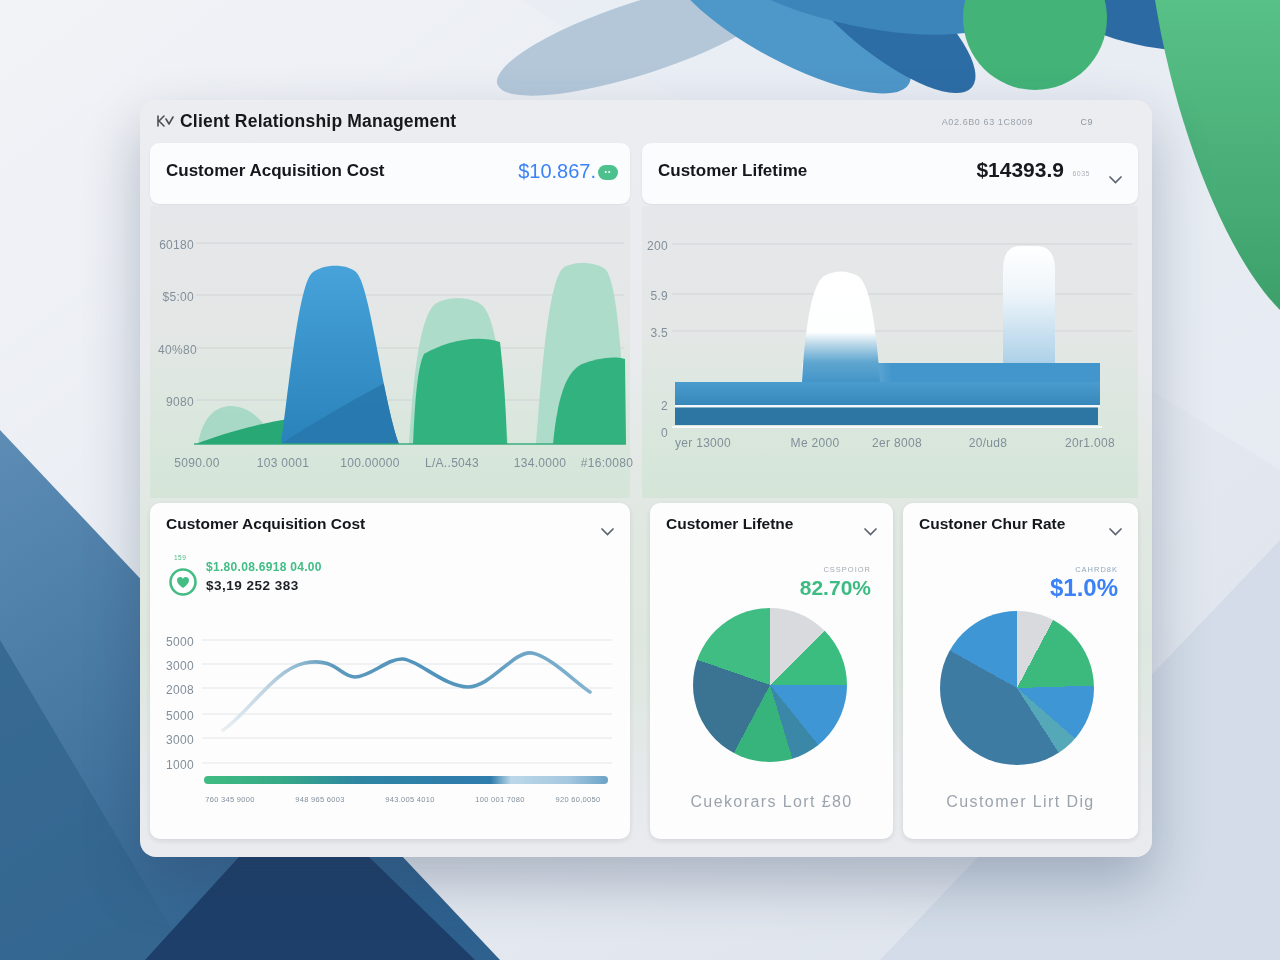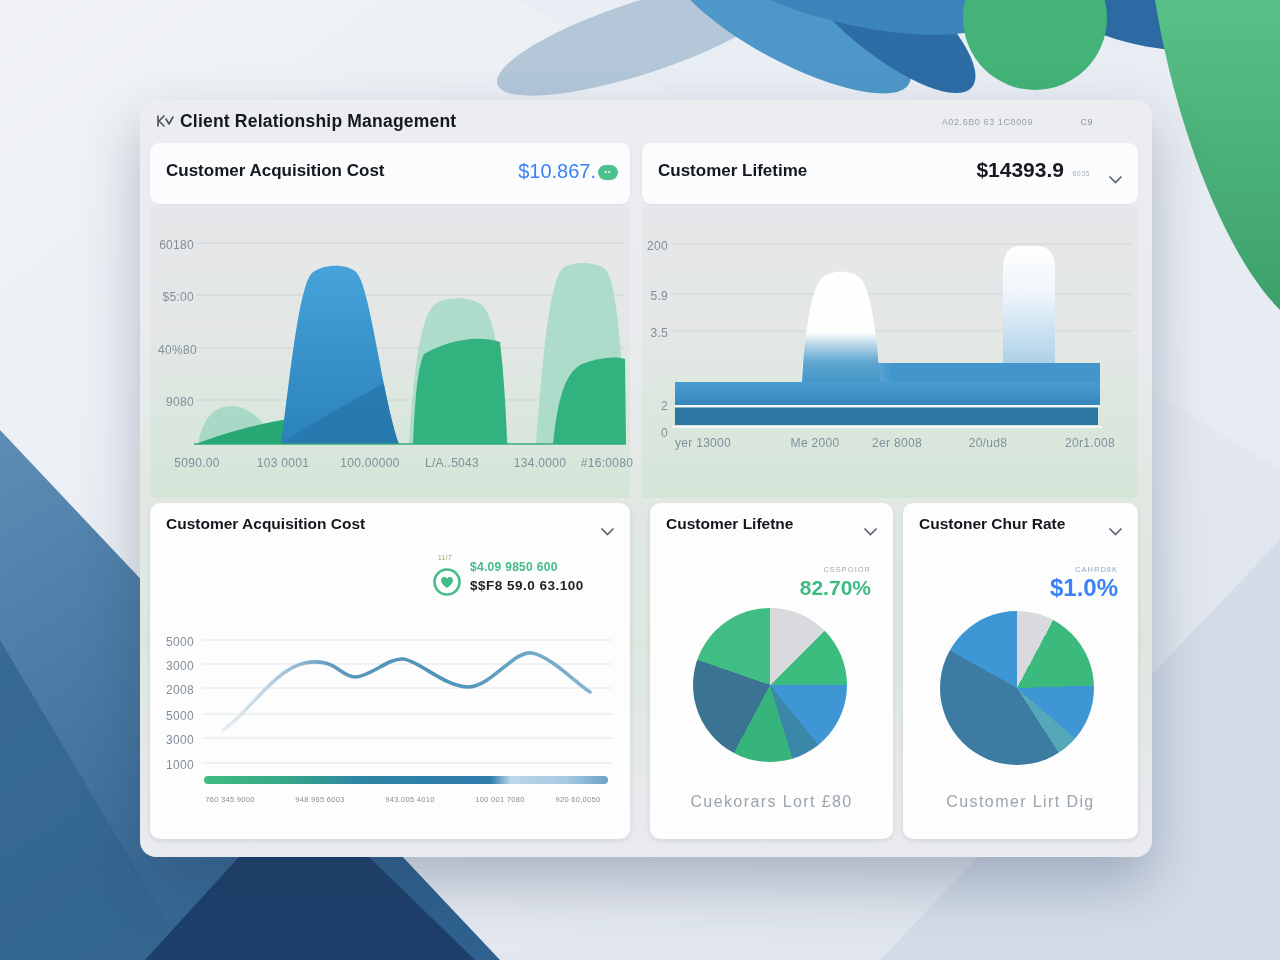--- a/index.html
+++ b/index.html
@@ -229,34 +229,34 @@
     </div>
 
     <div class="card cardA">
       <span class="card-title">Customer Acquisition Cost</span>
       <span class="chev">
         <svg width="13" height="8" viewBox="0 0 13 8">
             <path d="M1,1 L6.5,6.5 L12,1" stroke="#5c6470" stroke-width="1.7" fill="none" stroke-linecap="round"></path>
           </svg>
       </span>
 
-
-      <div class="stat stat2">
-        <span class="stat-badge">11/7</span>
+      <div class="stat stat1">
+        <span class="stat-badge">159</span>
         <span class="stat-icon">
           <svg width="30" height="30" viewBox="0 0 30 30">
               <circle cx="15" cy="15" r="12.5" fill="#ffffff" stroke="#44bd85" stroke-width="2.6"></circle>
           <path d="M15,21 C11,18 9,15.5 9,13.2 C9,11.2 10.6,10 12.2,10 C13.4,10 14.4,10.7 15,11.7 C15.6,10.7 16.6,10 17.8,10 C19.4,10 21,11.2 21,13.2 C21,15.5 19,18 15,21 Z" fill="#44bd85"></path>
             </svg>
         </span>
         <div class="stat-text">
-          <div class="stat-primary">$4.09 9850 600</div>
-          <div class="stat-secondary">$$F8 59.0 63.100</div>
+          <div class="stat-primary">$1.80.08.6918 04.00</div>
+          <div class="stat-secondary">$3,19 252 383</div>
         </div>
       </div>
+
 
       <div class="linewrap">
         <svg width="410" height="140" viewBox="0 0 410 140">
           <defs>
             <linearGradient id="lineG" x1="0" y1="0" x2="1" y2="0">
               <stop offset="0" stop-color="#e9eff3"></stop>
                 <stop offset="0.12" stop-color="#bdd4e1"></stop>
               <stop offset="0.3" stop-color="#5d99bd"></stop>
                 <stop offset="0.6" stop-color="#4e92bb"></stop>
               <stop offset="1" stop-color="#85b4cf"></stop>

